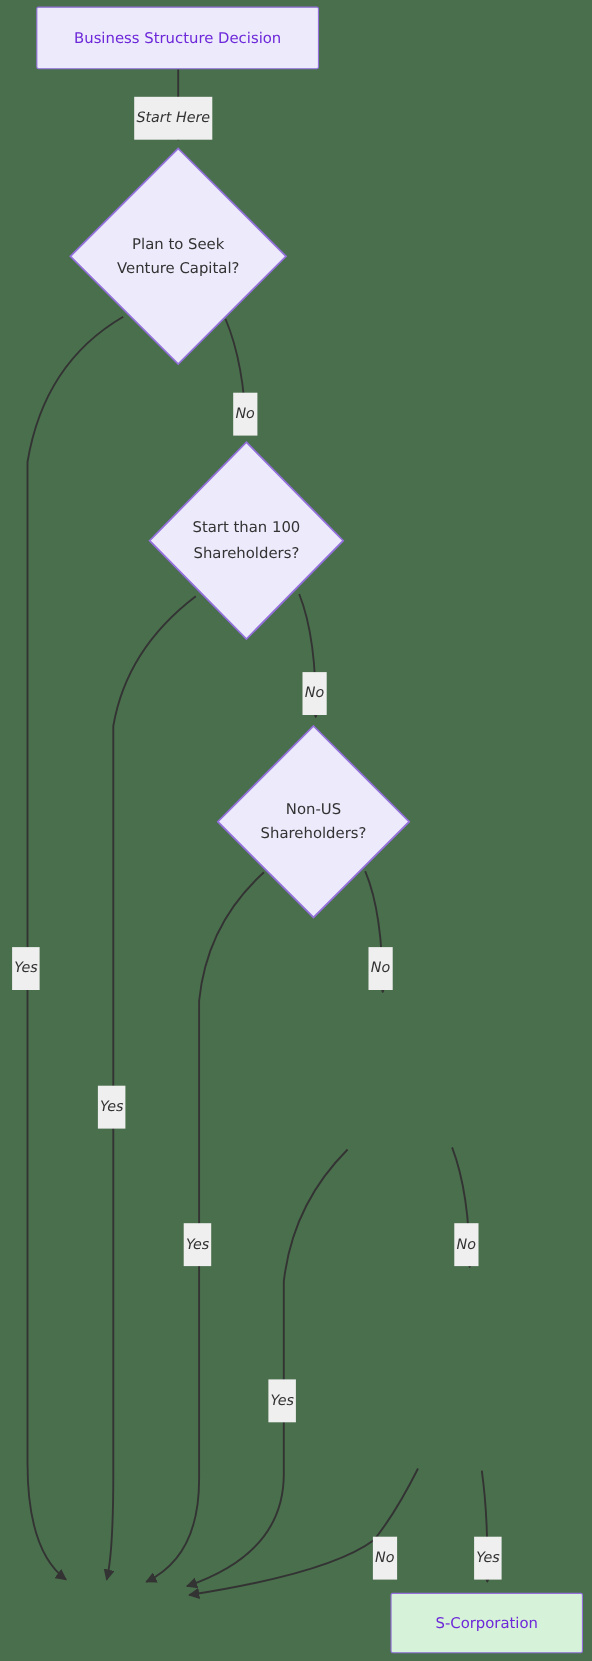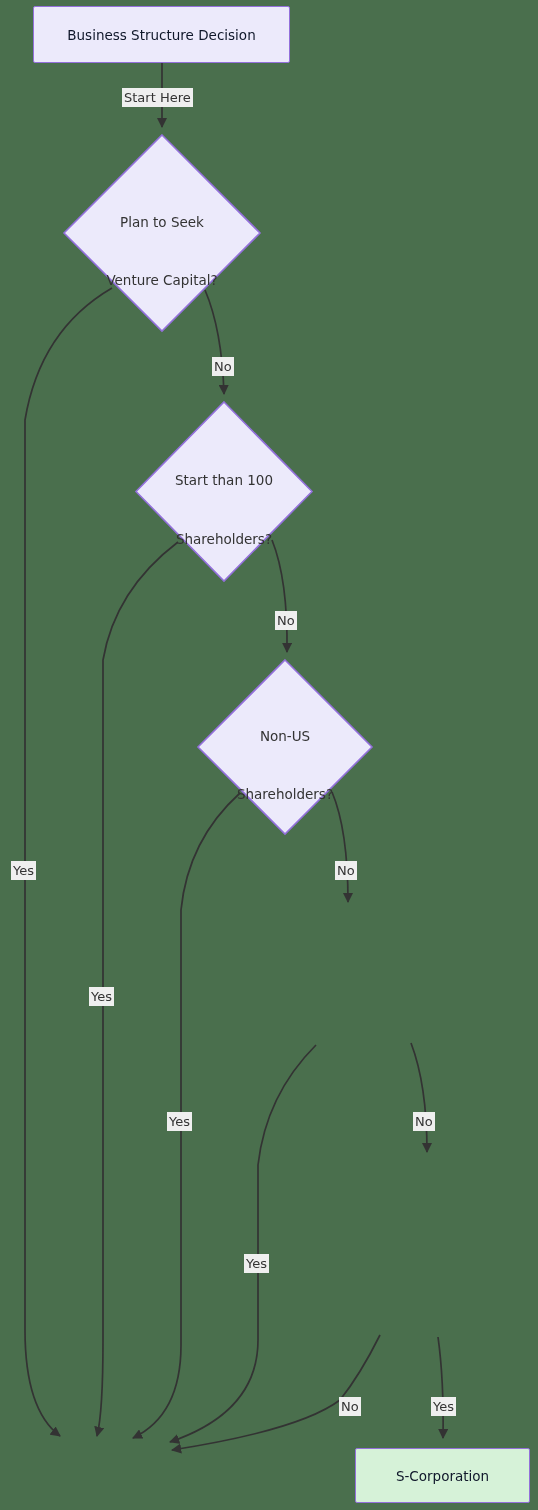--- a/index.html
+++ b/index.html
@@ -13,44 +13,45 @@
   #canvas{position:absolute;inset:0;width:538px;height:1510px;}
   svg.edges{position:absolute;left:0;top:0;width:538px;height:1510px;}
 
   .node{position:absolute;box-sizing:border-box;}
 
   .rect-node{
     background:#ECEAFB;
     border:1.4px solid #9370DB;
     border-radius:2px;
     display:flex;align-items:center;justify-content:center;
-    color:#0f172a;font-size:13.5px;
+    color:#6d28d9;font-size:13.5px;
     text-align:center;
   }
   .rect-node.terminal-c{ background:#F8D7DA; }
   .rect-node.terminal-s{ background:#D6F2D8; }
 
   .diamond-wrap{position:absolute;}
   .diamond-shape{position:absolute;left:0;top:0;width:100%;height:100%;}
   .diamond-label{
     position:absolute;left:0;top:0;width:100%;height:100%;
     display:flex;flex-direction:column;align-items:center;justify-content:center;
     color:#333;font-size:13.5px;line-height:1.65;text-align:center;
     pointer-events:none;
   }
-  .diamond-label span{display:block;white-space:nowrap;margin-top:36px;}
+  .diamond-label span{display:block;white-space:nowrap;}
 
   .edge-label{
     position:absolute;
     background:#EFEFEF;
     color:#333;
     font-size:13px;
     line-height:1;
-    padding:3px 2px;
+    padding:13px 2px;
     white-space:nowrap;
+    font-style:italic;
   }
 </style>
 </head>
 <body>
 
 <div id="canvas">
 
   <svg class="edges" viewBox="0 0 538 1510" xmlns="http://www.w3.org/2000/svg">
     <defs>
       <marker id="arrow" viewBox="0 0 10 10" refX="9" refY="5" markerWidth="6" markerHeight="6" orient="auto-start-reverse">

